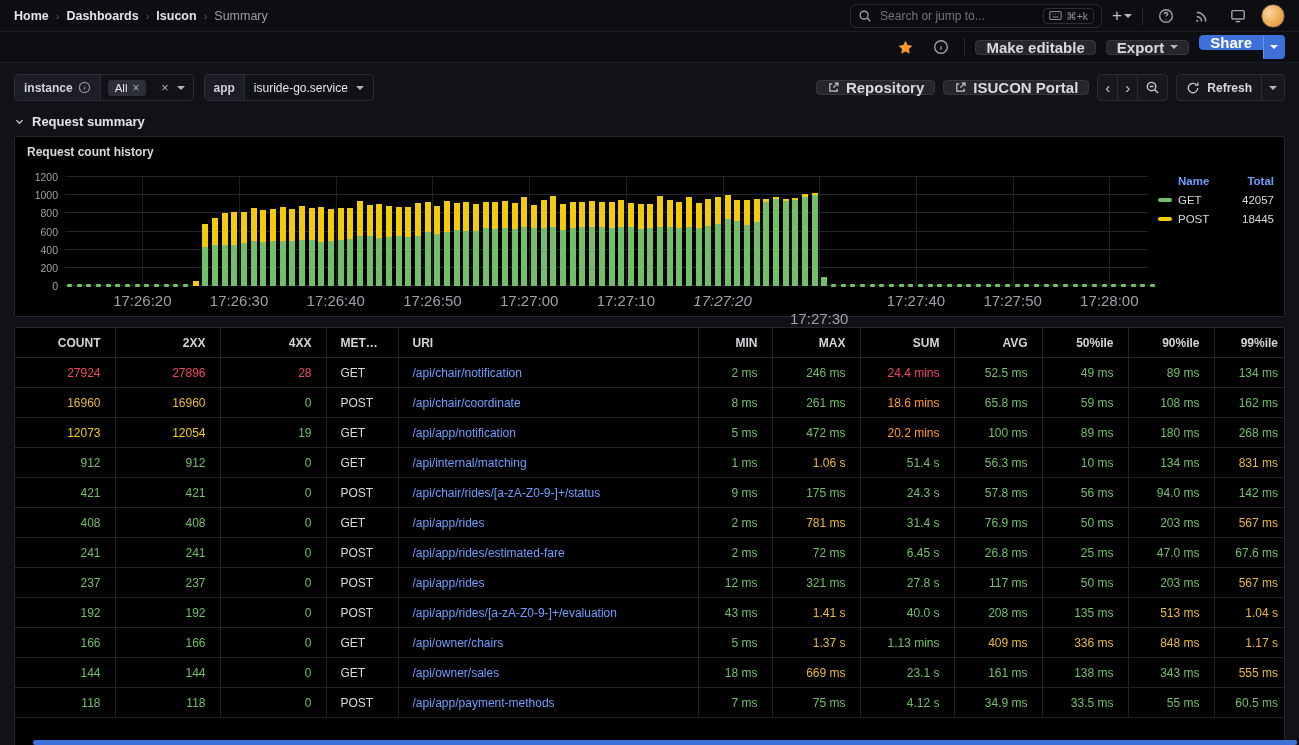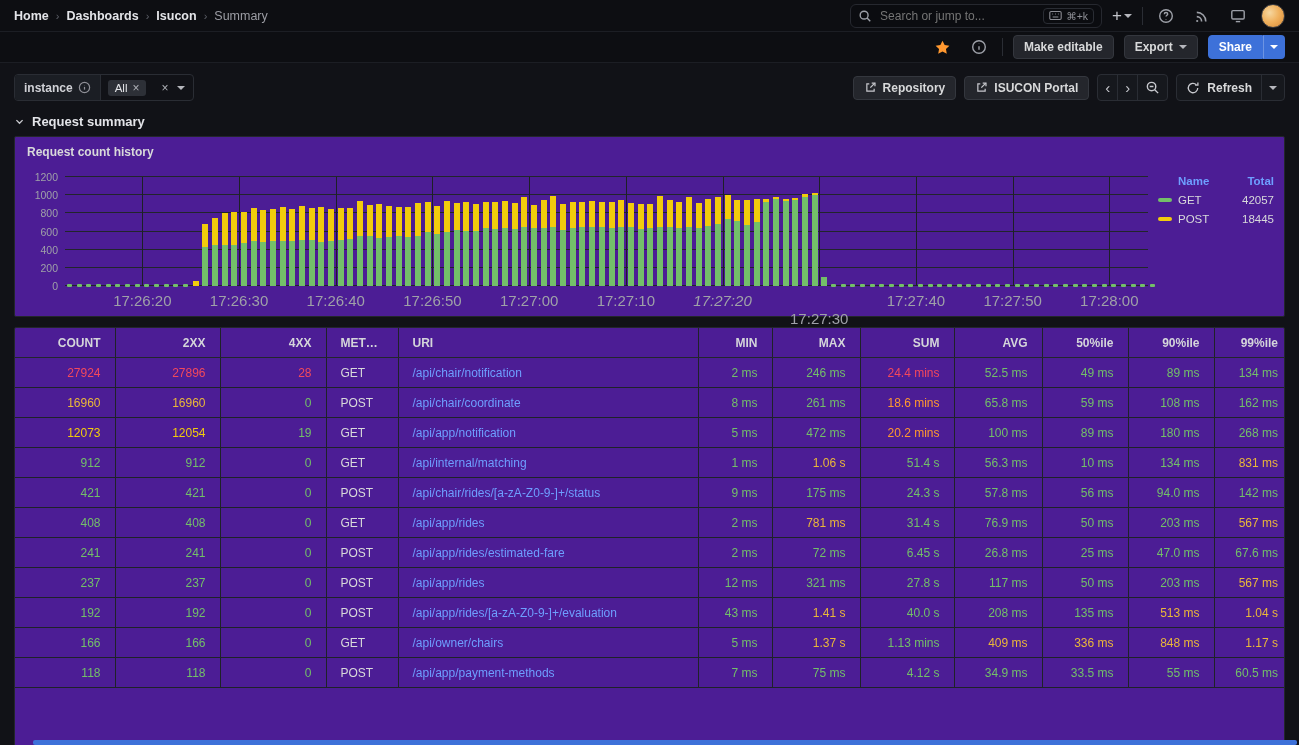--- a/index.html
+++ b/index.html
@@ -39,23 +39,23 @@
   .avatar { width:24px; height:24px; border-radius:50%;
     background:radial-gradient(circle at 35% 35%, #f6d7a0 0%, #f0b25f 45%, #d98a36 100%);
     border:1px solid #3a3c42; cursor:pointer; }
 
   
   .toolbar2 {
     height:31px; background:#0d0e12; border-bottom:1px solid #1c1e24;
     display:flex; align-items:center; justify-content:flex-end; gap:10px; padding:0 14px;
   }
   .btn {
-    height:24px; display:flex; align-items:center; gap:6px; padding:0 10px;
+    height:15px; display:flex; align-items:center; gap:6px; padding:0 10px;
     background:#24262c; border:1px solid #34373e; border-radius:4px;
-    color:#d8d9da; font-size:12px; font-weight:600; cursor:pointer; white-space:nowrap;
+    color:#d8d9da; font-size:15px; font-weight:600; cursor:pointer; white-space:nowrap;
   }
   .btn-primary { background:#3d71d9; border-color:#3d71d9; color:#fff;
     border-radius:4px 0 0 4px; }
   .btn-primary-caret { background:#3d71d9; border:1px solid #3d71d9; border-left:1px solid rgba(255,255,255,.25);
     border-radius:0 4px 4px 0; height:24px; width:22px; display:flex; align-items:center; justify-content:center; cursor:pointer; }
   .caret { width:0; height:0; border-left:4px solid transparent; border-right:4px solid transparent;
     border-top:4px solid #b6b7bd; }
   .caret.on-blue { border-top-color:#fff; }
 
   
@@ -77,21 +77,21 @@
   .seg { display:flex; align-items:center; gap:7px; padding:0 9px; cursor:pointer; color:#d8d9da; }
   .seg + .seg { border-left:1px solid #2a2d34; }
   .seg.narrow { padding:0 7px; color:#c7c8cd; font-size:15px; }
   .time-text { font-weight:600; font-size:12px; white-space:nowrap; }
 
   
   .section-header { margin:13px 14px 7px; display:flex; align-items:center; gap:7px;
     font-size:13px; font-weight:700; color:#e3e4e8; cursor:pointer; }
 
   
-  .panel { background:#4c1d95; border:1px solid #23262c; border-radius:2px; }
+  .panel { background:#000000; border:1px solid #23262c; border-radius:2px; }
   .chart-panel { margin:0 14px 10px; height:181px; position:relative; }
   .panel-title { padding:8px 12px 0; font-size:12px; font-weight:700; color:#d8d9da; }
 
   .plot { position:absolute; left:50px; top:40px; right:136px; bottom:30px; }
   .hgrid { position:absolute; left:0; right:0; height:1px; background:#22252b; }
   .vgrid { position:absolute; top:0; bottom:0; width:1px; background:#1d2026; }
   .ylab { position:absolute; right:calc(100% + 7px); transform:translateY(50%);
     font-size:10.5px; color:#9fa1a8; white-space:nowrap; }
   .xlab { position:absolute; top:calc(100% + 6px); transform:translateX(-50%);
     font-size:15px; color:#9fa1a8; white-space:nowrap; }
@@ -222,20 +222,29 @@
             <path d="M8 7.2v3.4"></path>
             <path d="M8 4.9v.3"></path>
         </svg>
       </div>
       <div class="var-chip">
         <span>All</span>
         <span class="x-glyph">×</span>
       </div>
       <div class="var-tail">
         <span class="x-glyph">×</span>
+        <span class="caret"></span>
+      </div>
+    </div>
+    <div class="var-control">
+      <div class="var-label">
+        <span>app</span>
+      </div>
+      <div class="var-value">
+        <span>isuride-go.service</span>
         <span class="caret"></span>
       </div>
     </div>
   </div>
   <div class="filter-right">
     <div class="btn">
       <svg width="13" height="13" viewBox="0 0 16 16" fill="none" stroke="#c7c8cd" stroke-width="1.5">
         <path d="M6.5 3.5h-3v9h9v-3"></path>
           <path d="M9.5 2.5h4v4"></path>
           <path d="M13.3 2.7L7.8 8.2"></path>
@@ -686,20 +695,34 @@
           <td class="a-l t-link">/api/owner/chairs</td>
           <td class="a-r t-green">5 ms</td>
           <td class="a-r t-amber">1.37 s</td>
           <td class="a-r t-green">1.13 mins</td>
           <td class="a-r t-amber">409 ms</td>
           <td class="a-r t-amber">336 ms</td>
           <td class="a-r t-amber">848 ms</td>
           <td class="a-r t-amber">1.17 s</td>
         </tr>
         <tr>
+          <td class="a-r t-green">144</td>
+          <td class="a-r t-green">144</td>
+          <td class="a-r t-green">0</td>
+          <td class="a-l t-white">GET</td>
+          <td class="a-l t-link">/api/owner/sales</td>
+          <td class="a-r t-green">18 ms</td>
+          <td class="a-r t-amber">669 ms</td>
+          <td class="a-r t-green">23.1 s</td>
+          <td class="a-r t-green">161 ms</td>
+          <td class="a-r t-green">138 ms</td>
+          <td class="a-r t-green">343 ms</td>
+          <td class="a-r t-amber">555 ms</td>
+        </tr>
+        <tr>
           <td class="a-r t-green">118</td>
           <td class="a-r t-green">118</td>
           <td class="a-r t-green">0</td>
           <td class="a-l t-white">POST</td>
           <td class="a-l t-link">/api/app/payment-methods</td>
           <td class="a-r t-green">7 ms</td>
           <td class="a-r t-green">75 ms</td>
           <td class="a-r t-green">4.12 s</td>
           <td class="a-r t-green">34.9 ms</td>
           <td class="a-r t-green">33.5 ms</td>

